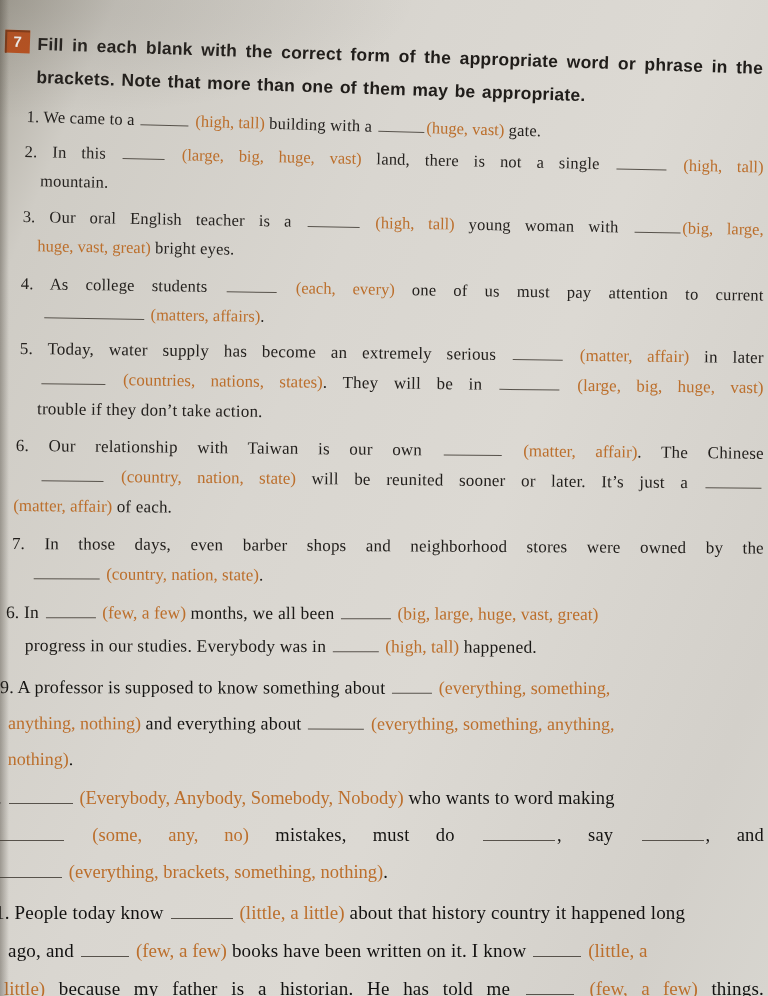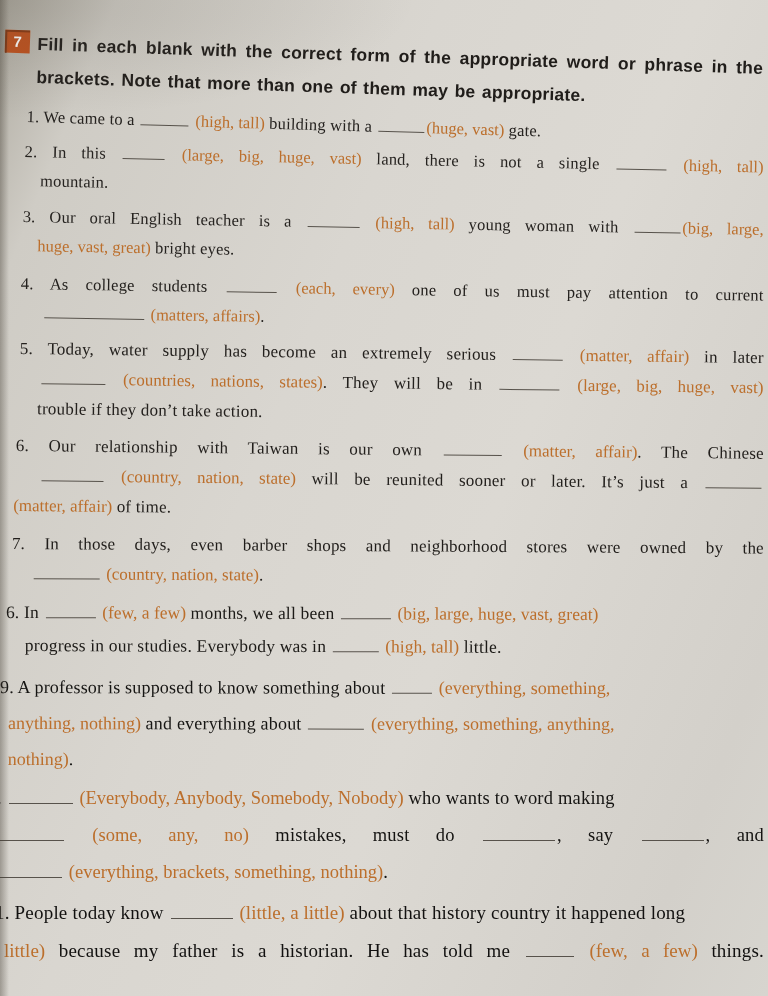--- a/index.html
+++ b/index.html
@@ -79,38 +79,39 @@
         <div class="line sl" style="margin-left: 22px;"><span class="blank" style="width: 100px;"></span><span class="txt"> </span><span class="hint">(matters, affairs)</span><span class="txt">.</span></div>
       </div>
       <div class="item" style="margin-left: 20px; margin-bottom: 7px; font-size: 17px; line-height: 30px; color: rgb(36, 33, 30); transform: rotate(0.7deg);">
         <div class="line jl" style="width: 744px;"><span class="txt">5. Today, water supply has become an extremely serious </span><span class="blank" style="width: 50px;"></span><span class="txt"> </span><span class="hint">(matter, affair)</span><span class="txt"> in later</span></div>
         <div class="line jl" style="margin-left: 20px; width: 724px;"><span class="blank" style="width: 64px;"></span><span class="txt"> </span><span class="hint">(countries, nations, states)</span><span class="txt">. They will be in </span><span class="blank" style="width: 60px;"></span><span class="txt"> </span><span class="hint">(large, big, huge, vast)</span></div>
         <div class="line sl" style="margin-left: 18px;"><span class="txt">trouble if they don’t take action.</span></div>
       </div>
       <div class="item" style="margin-left: 16px; margin-bottom: 8px; font-size: 17px; line-height: 30px; color: rgb(34, 31, 28); transform: rotate(0.6deg);">
         <div class="line jl" style="width: 748px;"><span class="txt">6. Our relationship with Taiwan is our own </span><span class="blank" style="width: 58px;"></span><span class="txt"> </span><span class="hint">(matter, affair)</span><span class="txt">. The Chinese</span></div>
         <div class="line jl" style="margin-left: 24px; width: 724px;"><span class="blank" style="width: 62px;"></span><span class="txt"> </span><span class="hint">(country, nation, state)</span><span class="txt"> will be reunited sooner or later. It’s just a </span><span class="blank" style="width: 56px;"></span></div>
-        <div class="line sl" style="margin-left: -2px;"><span class="hint">(matter, affair)</span><span class="txt"> of time.</span></div>
+        <div class="line sl" style="margin-left: -2px;"><span class="hint">(matter, affair)</span><span class="txt"> of each.</span></div>
       </div>
       <div class="item" style="margin-left: 12px; margin-bottom: 7px; font-size: 17px; line-height: 30px; color: rgb(32, 29, 26); transform: rotate(0.35deg);">
         <div class="line jl" style="width: 752px;"><span class="txt">7. In those days, even barber shops and neighborhood stores were owned by the</span></div>
         <div class="line sl" style="margin-left: 20px;"><span class="blank" style="width: 66px;"></span><span class="txt"> </span><span class="hint">(country, nation, state)</span><span class="txt">.</span></div>
       </div>
       <div class="item" style="margin-left: 6px; margin-bottom: 7px; font-size: 17.5px; line-height: 33px; color: rgb(28, 26, 23); transform: rotate(0.2deg);">
         <div class="line ol"><span class="txt">6. In </span><span class="blank" style="width: 50px;"></span><span class="txt"> </span><span class="hint">(few, a few)</span><span class="txt"> months, we all been </span><span class="blank" style="width: 50px;"></span><span class="txt"> </span><span class="hint">(big, large, huge, vast, great)</span></div>
-        <div class="line sl" style="margin-left: 19px;"><span class="txt">progress in our studies. Everybody was in </span><span class="blank" style="width: 46px;"></span><span class="txt"> </span><span class="hint">(high, tall)</span><span class="txt"> little.</span></div>
+        <div class="line sl" style="margin-left: 19px;"><span class="txt">progress in our studies. Everybody was in </span><span class="blank" style="width: 46px;"></span><span class="txt"> </span><span class="hint">(high, tall)</span><span class="txt"> happened.</span></div>
       </div>
       <div class="item" style="margin-left: 0px; margin-bottom: 3px; font-size: 18px; line-height: 36px; color: rgb(22, 21, 19); transform: rotate(0.1deg);">
         <div class="line ol"><span class="txt">9. A professor is supposed to know something about </span><span class="blank" style="width: 40px;"></span><span class="txt"> </span><span class="hint">(everything, something,</span></div>
         <div class="line ol" style="margin-left: 8px;"><span class="hint">anything, nothing)</span><span class="txt"> and everything about </span><span class="blank" style="width: 56px;"></span><span class="txt"> </span><span class="hint">(everything, something, anything,</span></div>
         <div class="line sl" style="margin-left: 8px;"><span class="hint">nothing)</span><span class="txt">.</span></div>
       </div>
       <div class="item" style="margin-left: -22px; margin-bottom: 3px; font-size: 18.5px; line-height: 37px; color: rgb(20, 19, 17);">
         <div class="line ol"><span class="txt">10. </span><span class="blank" style="width: 64px;"></span><span class="txt"> </span><span class="hint">(Everybody, Anybody, Somebody, Nobody)</span><span class="txt"> who wants to word making</span></div>
         <div class="line jl" style="margin-left: 20px; width: 766px;"><span class="blank" style="width: 64px;"></span><span class="txt"> </span><span class="hint">(some, any, no)</span><span class="txt"> mistakes, must do </span><span class="blank" style="width: 72px;"></span><span class="txt">, say </span><span class="blank" style="width: 62px;"></span><span class="txt">, and</span></div>
         <div class="line sl" style="margin-left: 20px;"><span class="blank" style="width: 62px;"></span><span class="txt"> </span><span class="hint">(everything, brackets, something, nothing)</span><span class="txt">.</span></div>
       </div>
       <div class="item" style="margin-left: -14px; margin-bottom: 0px; font-size: 19px; line-height: 38px; color: rgb(18, 17, 16);">
         <div class="line ol"><span class="txt">11. People today know </span><span class="blank" style="width: 62px;"></span><span class="txt"> </span><span class="hint">(little, a little)</span><span class="txt"> about that history country it happened long</span></div>
+        <div class="line ol" style="margin-left: 22px;"><span class="txt">ago, and </span><span class="blank" style="width: 48px;"></span><span class="txt"> </span><span class="hint">(few, a few)</span><span class="txt"> books have been written on it. I know </span><span class="blank" style="width: 48px;"></span><span class="txt"> </span><span class="hint">(little, a</span></div>
         <div class="line jl" style="margin-left: 18px; width: 760px;"><span class="hint">little)</span><span class="txt"> because my father is a historian. He has told me </span><span class="blank" style="width: 48px;"></span><span class="txt"> </span><span class="hint">(few, a few)</span><span class="txt"> things.</span></div>
       </div>
     </div>
 </div>
 
 </body></html>

